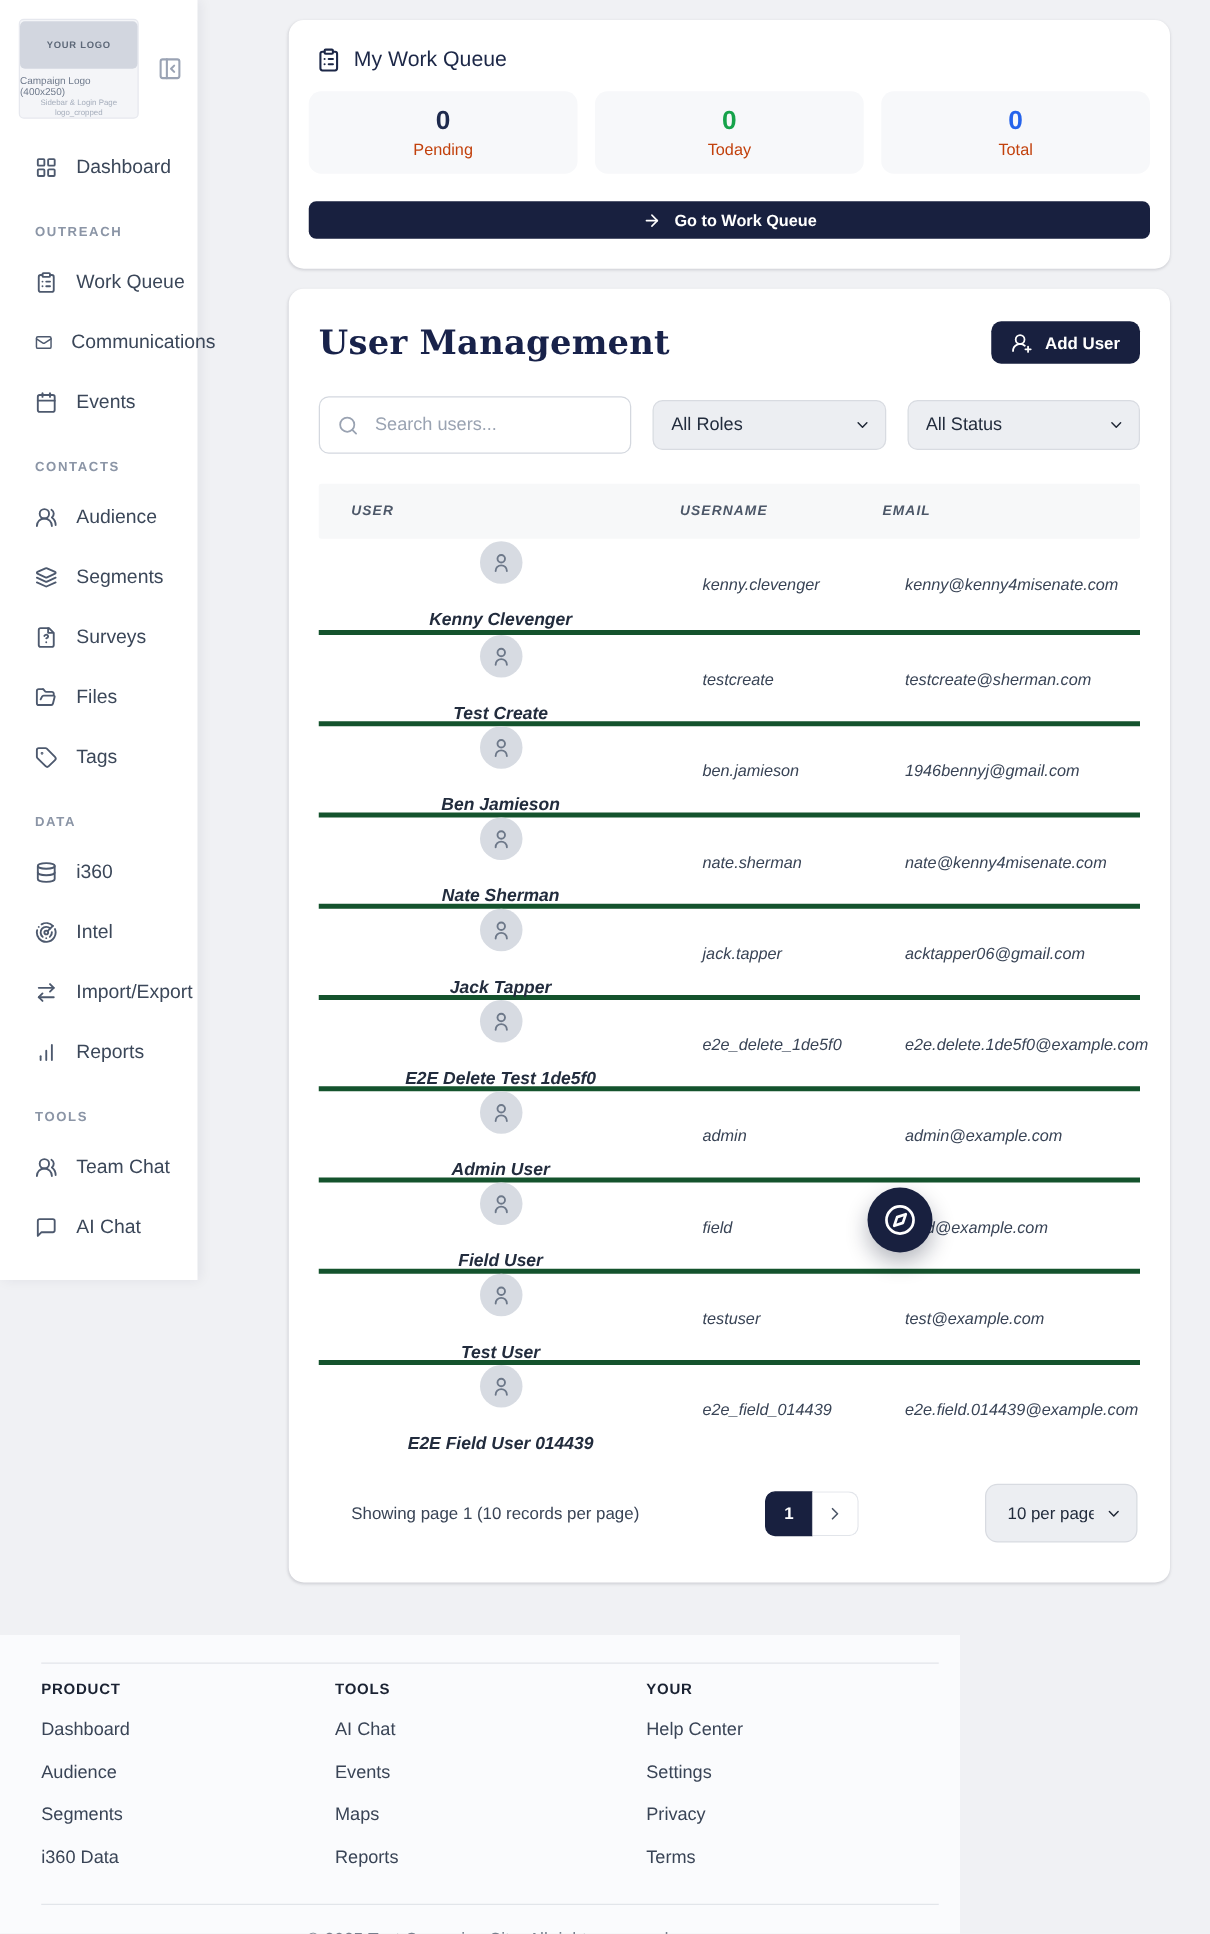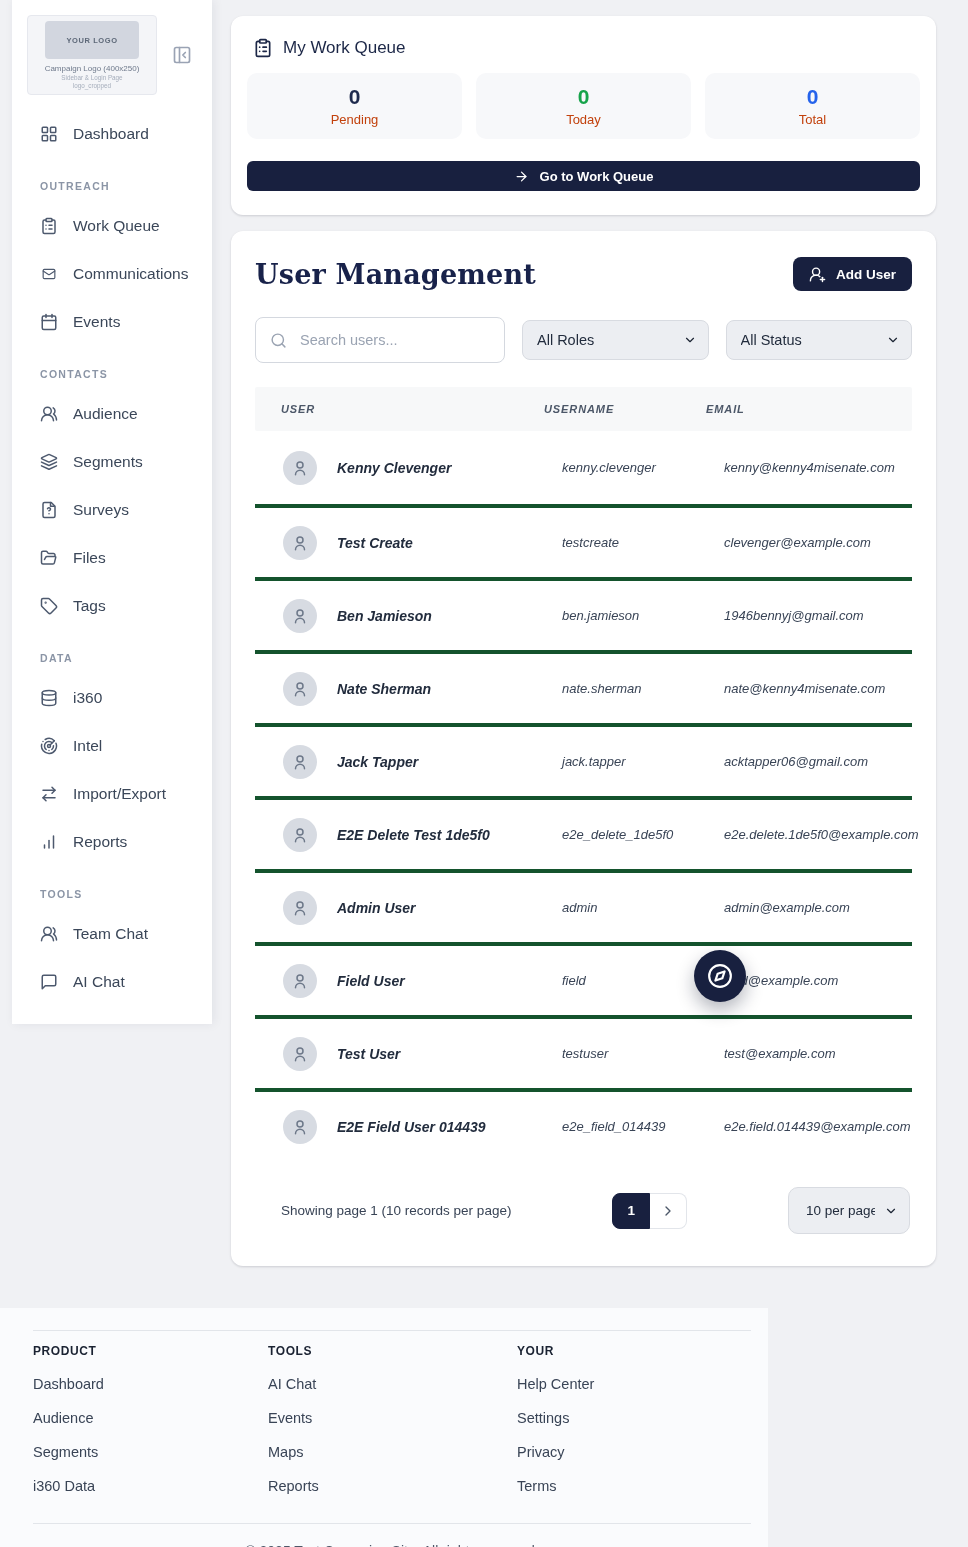--- a/index.html
+++ b/index.html
@@ -8,22 +8,22 @@
     position: relative;
     background: #f0f1f4;
     font-family: "Liberation Sans", sans-serif;
     color: #2c3546;
     overflow: hidden;
   }
   svg { display: block; }
 
   
   .sidebar {
-    position: absolute; top: 0; left: 12px;
-    width: 200px; height: 1024px;
+    position: absolute; top: 0; left: 0;
+    width: 158px; height: 1024px;
     background: #ffffff;
     box-shadow: 2px 0 10px rgba(20,30,60,.07);
     z-index: 3;
   }
   .sidebar-top { display: flex; align-items: center; gap: 13px; padding: 15px 10px 0 15px; }
   .logo-card {
     width: 130px; height: 80px;
     background: #f4f5f8; border: 1px solid #e6e8ee; border-radius: 4px;
     display: flex; flex-direction: column; align-items: center; justify-content: center;
   }
@@ -112,21 +112,21 @@
     display: grid; grid-template-columns: 263px 162px 1fr; align-items: center;
     padding-left: 26px;
     font-size: 11px; font-weight: bold; letter-spacing: .9px; color: #4c5768;
   }
   .trow {
     height: 73px; border-top: 4px solid #14532d;
     display: grid; grid-template-columns: 263px 162px 1fr; align-items: center;
     padding-left: 0; cursor: pointer;
   }
   .trow:first-child { border-top: none; }
-  .cell-user { display: flex; align-items: center; gap: 20px; padding-left: 28px; }
+  .cell-user { display: flex; align-items: center; gap: 20px; padding-left: 28px; flex-direction: column; }
   .avatar {
     width: 34px; height: 34px; border-radius: 50%; background: #d7dbe2;
     display: flex; align-items: center; justify-content: center; color: #6d7889; flex: 0 0 34px;
   }
   .uname { font-size: 14px; font-weight: bold; color: #222c3d; }
   .ucell  { font-size: 13px; color: #394456; padding-left: 44px; }
 
   
   .pagination {
     margin-top: 26px; display: flex; align-items: center; justify-content: space-between;
@@ -472,21 +472,21 @@
                   <span>
                     <svg width="18" height="18" viewBox="0 0 24 24" fill="none" stroke="currentColor" stroke-width="2" stroke-linecap="round" stroke-linejoin="round">
                       <circle cx="12" cy="8" r="4"></circle>
                       <path d="M18 21a6 6 0 0 0-12 0"></path>
                     </svg>
                   </span>
                 </span>
                 <span class="uname">Test Create</span>
               </div>
               <div class="ucell">testcreate</div>
-              <div class="ucell">clevenger@example.com</div>
+              <div class="ucell">testcreate@sherman.com</div>
             </div>
             <div class="trow">
               <div class="cell-user">
                 <span class="avatar">
                   <span>
                     <svg width="18" height="18" viewBox="0 0 24 24" fill="none" stroke="currentColor" stroke-width="2" stroke-linecap="round" stroke-linejoin="round">
                       <circle cx="12" cy="8" r="4"></circle>
                       <path d="M18 21a6 6 0 0 0-12 0"></path>
                     </svg>
                   </span>

